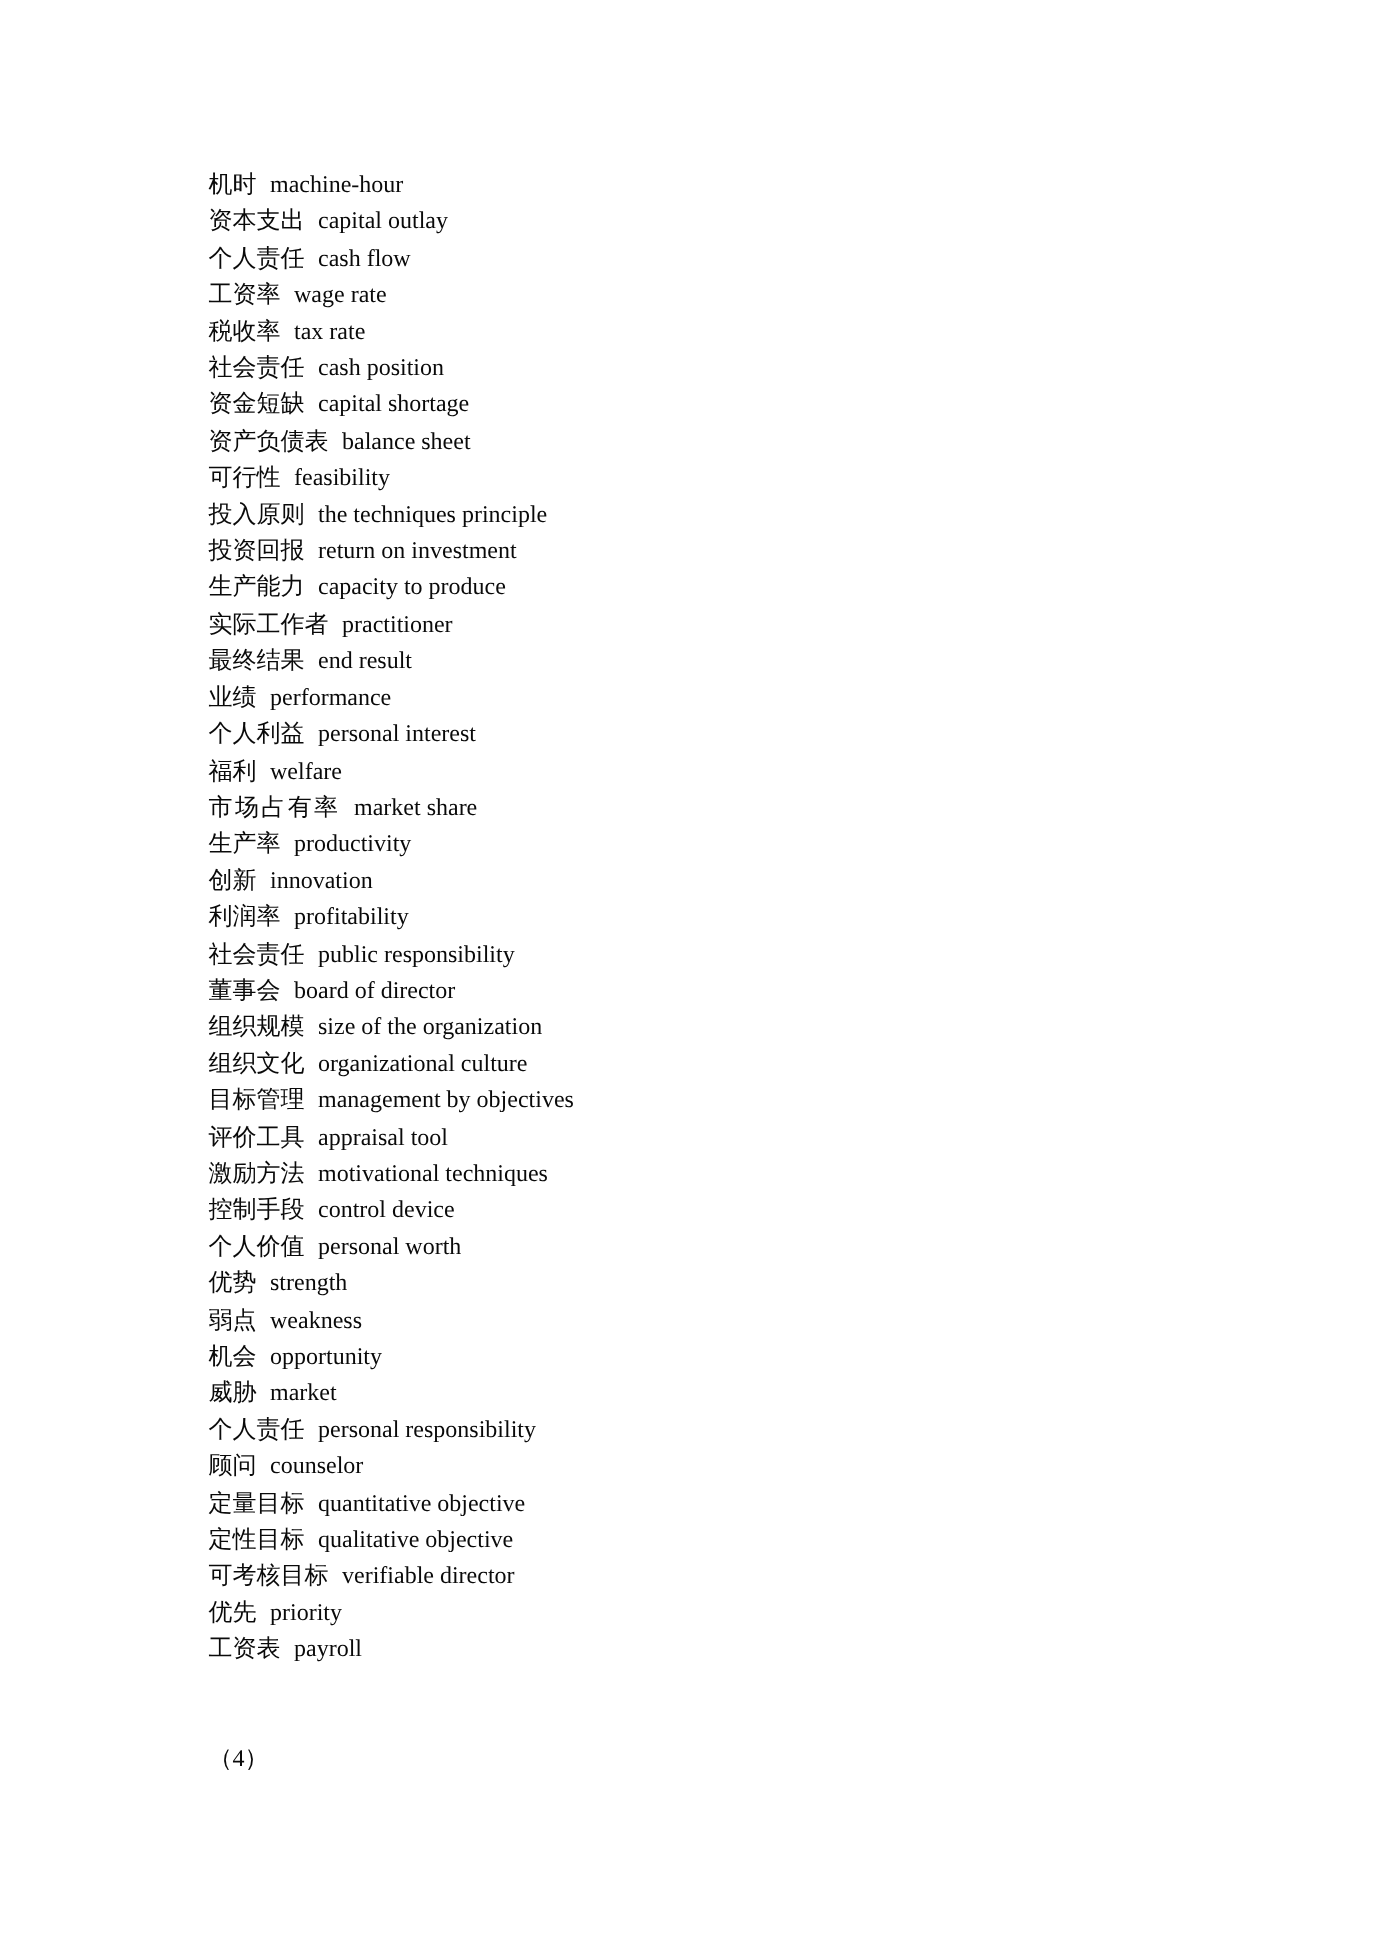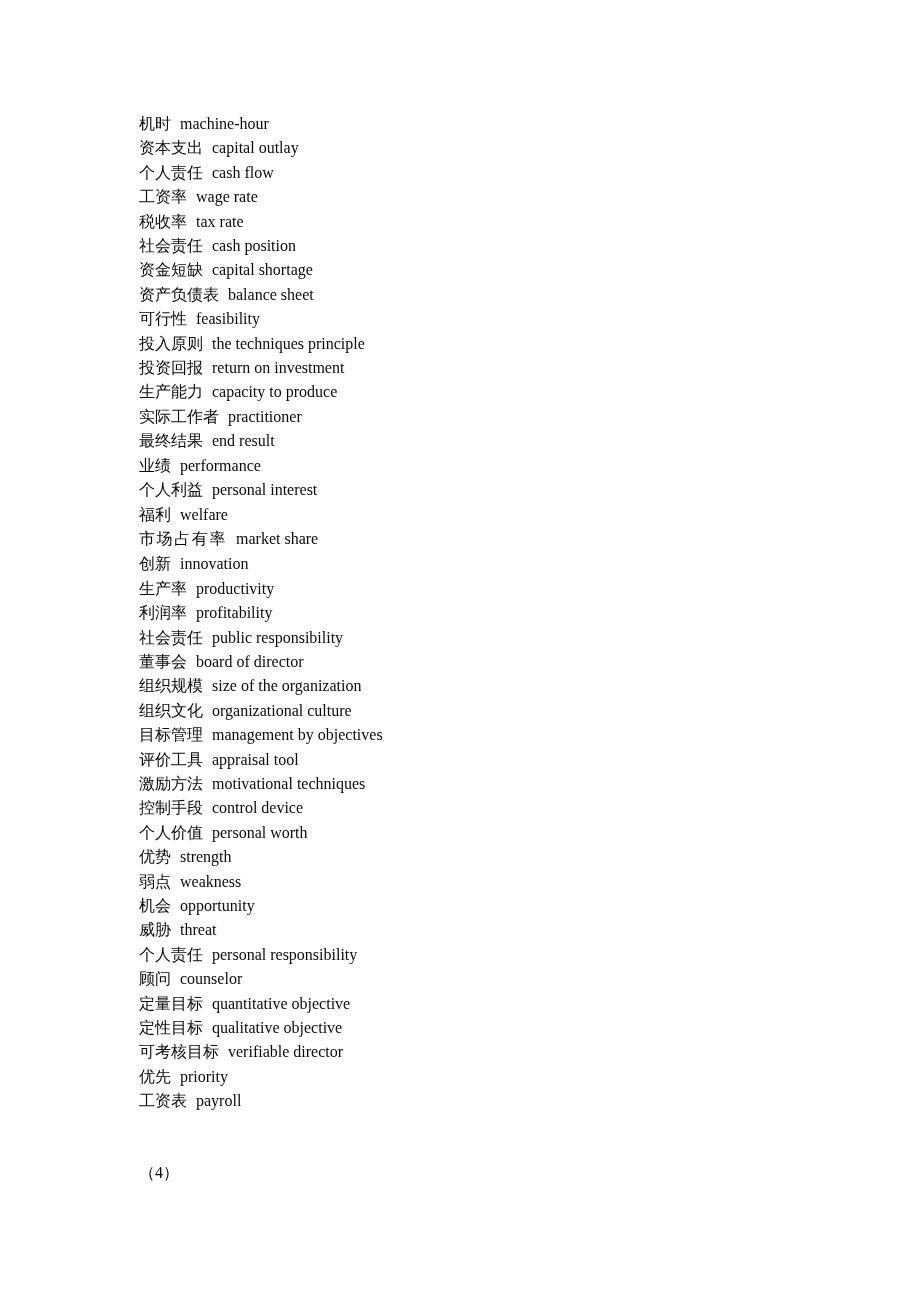--- a/index.html
+++ b/index.html
@@ -81,36 +81,36 @@
       <div class="entry"><span class="term">可行性</span><span class="gap"></span><span class="gloss">feasibility</span></div>
       <div class="entry"><span class="term">投入原则</span><span class="gap"></span><span class="gloss">the techniques principle</span></div>
       <div class="entry"><span class="term">投资回报</span><span class="gap"></span><span class="gloss">return on investment</span></div>
       <div class="entry"><span class="term">生产能力</span><span class="gap"></span><span class="gloss">capacity to produce</span></div>
       <div class="entry"><span class="term">实际工作者</span><span class="gap"></span><span class="gloss">practitioner</span></div>
       <div class="entry"><span class="term">最终结果</span><span class="gap"></span><span class="gloss">end result</span></div>
       <div class="entry"><span class="term">业绩</span><span class="gap"></span><span class="gloss">performance</span></div>
       <div class="entry"><span class="term">个人利益</span><span class="gap"></span><span class="gloss">personal interest</span></div>
       <div class="entry"><span class="term">福利</span><span class="gap"></span><span class="gloss">welfare</span></div>
       <div class="entry loose"><span class="term">市场占有率</span><span class="gap"></span><span class="gloss">market share</span></div>
+      <div class="entry"><span class="term">生产率</span><span class="gap"></span><span class="gloss">productivity</span></div>
       <div class="entry"><span class="term">创新</span><span class="gap"></span><span class="gloss">innovation</span></div>
-      <div class="entry"><span class="term">生产率</span><span class="gap"></span><span class="gloss">productivity</span></div>
       <div class="entry"><span class="term">利润率</span><span class="gap"></span><span class="gloss">profitability</span></div>
       <div class="entry"><span class="term">社会责任</span><span class="gap"></span><span class="gloss">public responsibility</span></div>
       <div class="entry"><span class="term">董事会</span><span class="gap"></span><span class="gloss">board of director</span></div>
       <div class="entry"><span class="term">组织规模</span><span class="gap"></span><span class="gloss">size of the organization</span></div>
       <div class="entry"><span class="term">组织文化</span><span class="gap"></span><span class="gloss">organizational culture</span></div>
       <div class="entry"><span class="term">目标管理</span><span class="gap"></span><span class="gloss">management by objectives</span></div>
       <div class="entry"><span class="term">评价工具</span><span class="gap"></span><span class="gloss">appraisal tool</span></div>
       <div class="entry"><span class="term">激励方法</span><span class="gap"></span><span class="gloss">motivational techniques</span></div>
       <div class="entry"><span class="term">控制手段</span><span class="gap"></span><span class="gloss">control device</span></div>
       <div class="entry"><span class="term">个人价值</span><span class="gap"></span><span class="gloss">personal worth</span></div>
       <div class="entry"><span class="term">优势</span><span class="gap"></span><span class="gloss">strength</span></div>
       <div class="entry"><span class="term">弱点</span><span class="gap"></span><span class="gloss">weakness</span></div>
       <div class="entry"><span class="term">机会</span><span class="gap"></span><span class="gloss">opportunity</span></div>
-      <div class="entry"><span class="term">威胁</span><span class="gap"></span><span class="gloss">threat</span></div>
+      <div class="entry"><span class="term">威胁</span><span class="gap"></span><span class="gloss">market</span></div>
       <div class="entry"><span class="term">个人责任</span><span class="gap"></span><span class="gloss">personal responsibility</span></div>
       <div class="entry"><span class="term">顾问</span><span class="gap"></span><span class="gloss">counselor</span></div>
       <div class="entry"><span class="term">定量目标</span><span class="gap"></span><span class="gloss">quantitative objective</span></div>
       <div class="entry"><span class="term">定性目标</span><span class="gap"></span><span class="gloss">qualitative objective</span></div>
       <div class="entry"><span class="term">可考核目标</span><span class="gap"></span><span class="gloss">verifiable director</span></div>
       <div class="entry"><span class="term">优先</span><span class="gap"></span><span class="gloss">priority</span></div>
       <div class="entry"><span class="term">工资表</span><span class="gap"></span><span class="gloss">payroll</span></div>
     </div>
 
   <div class="section-marker" style="position: absolute; left: 139px; top: 1161px;">（4）</div>

